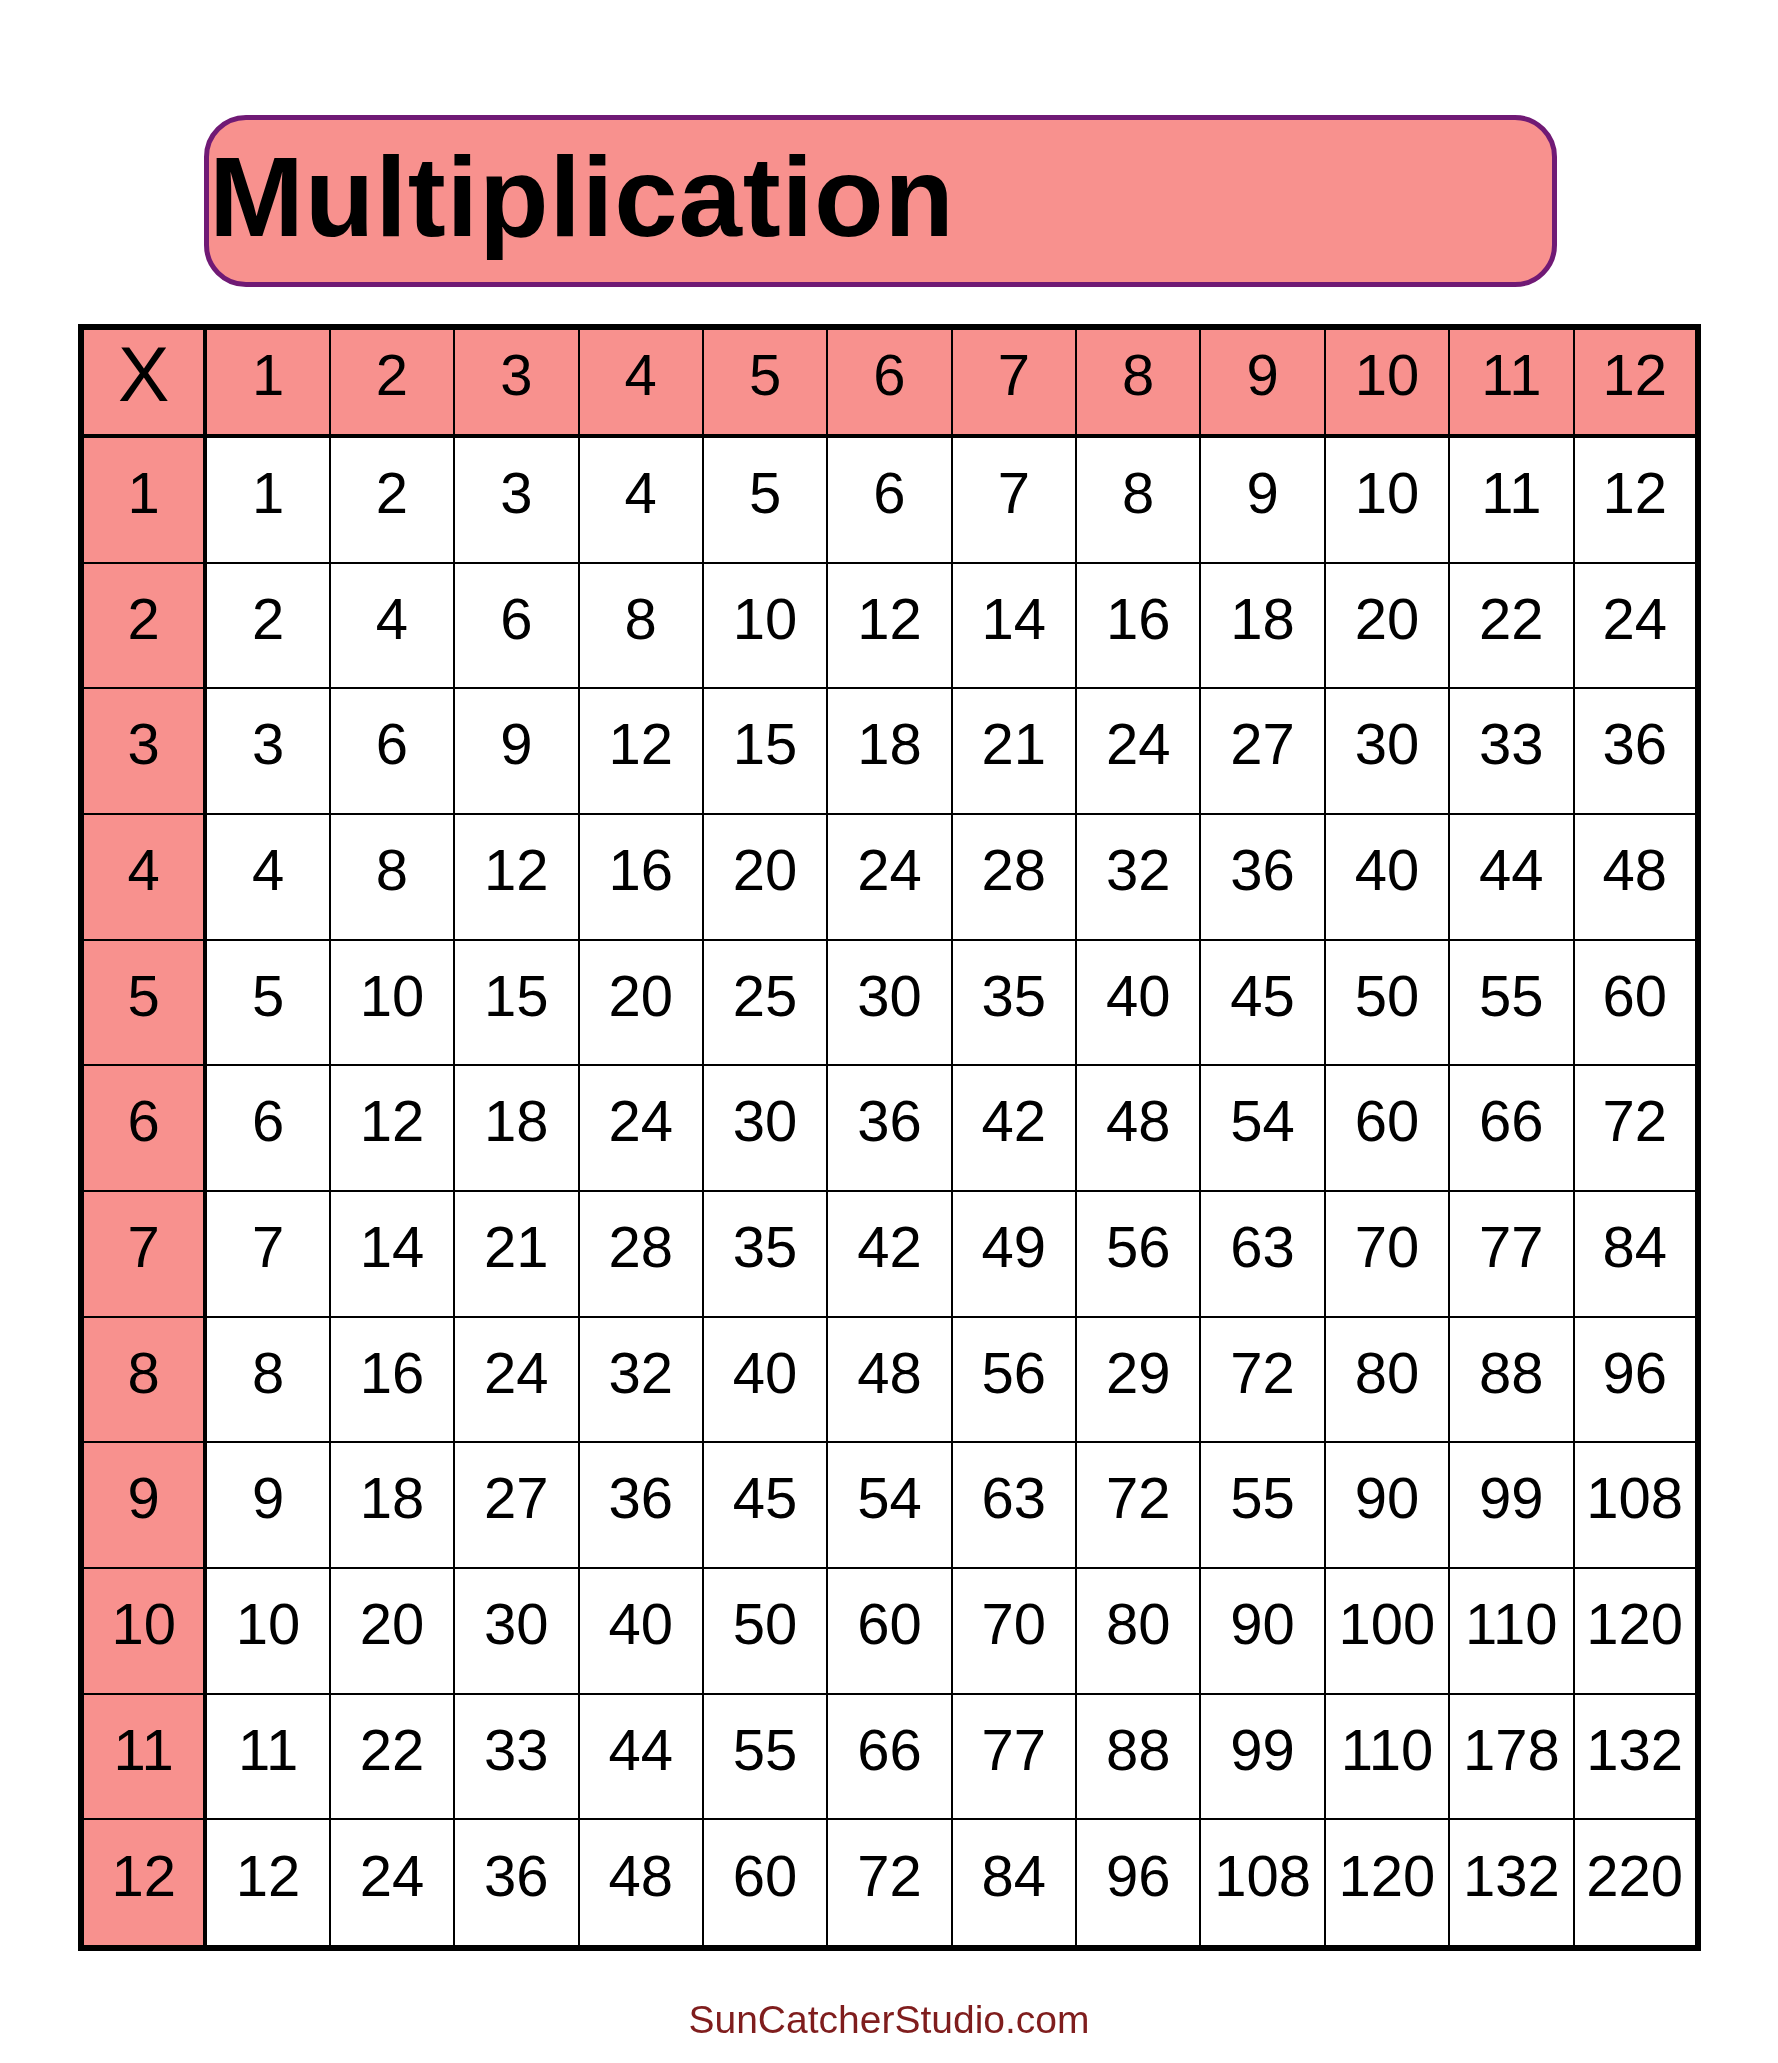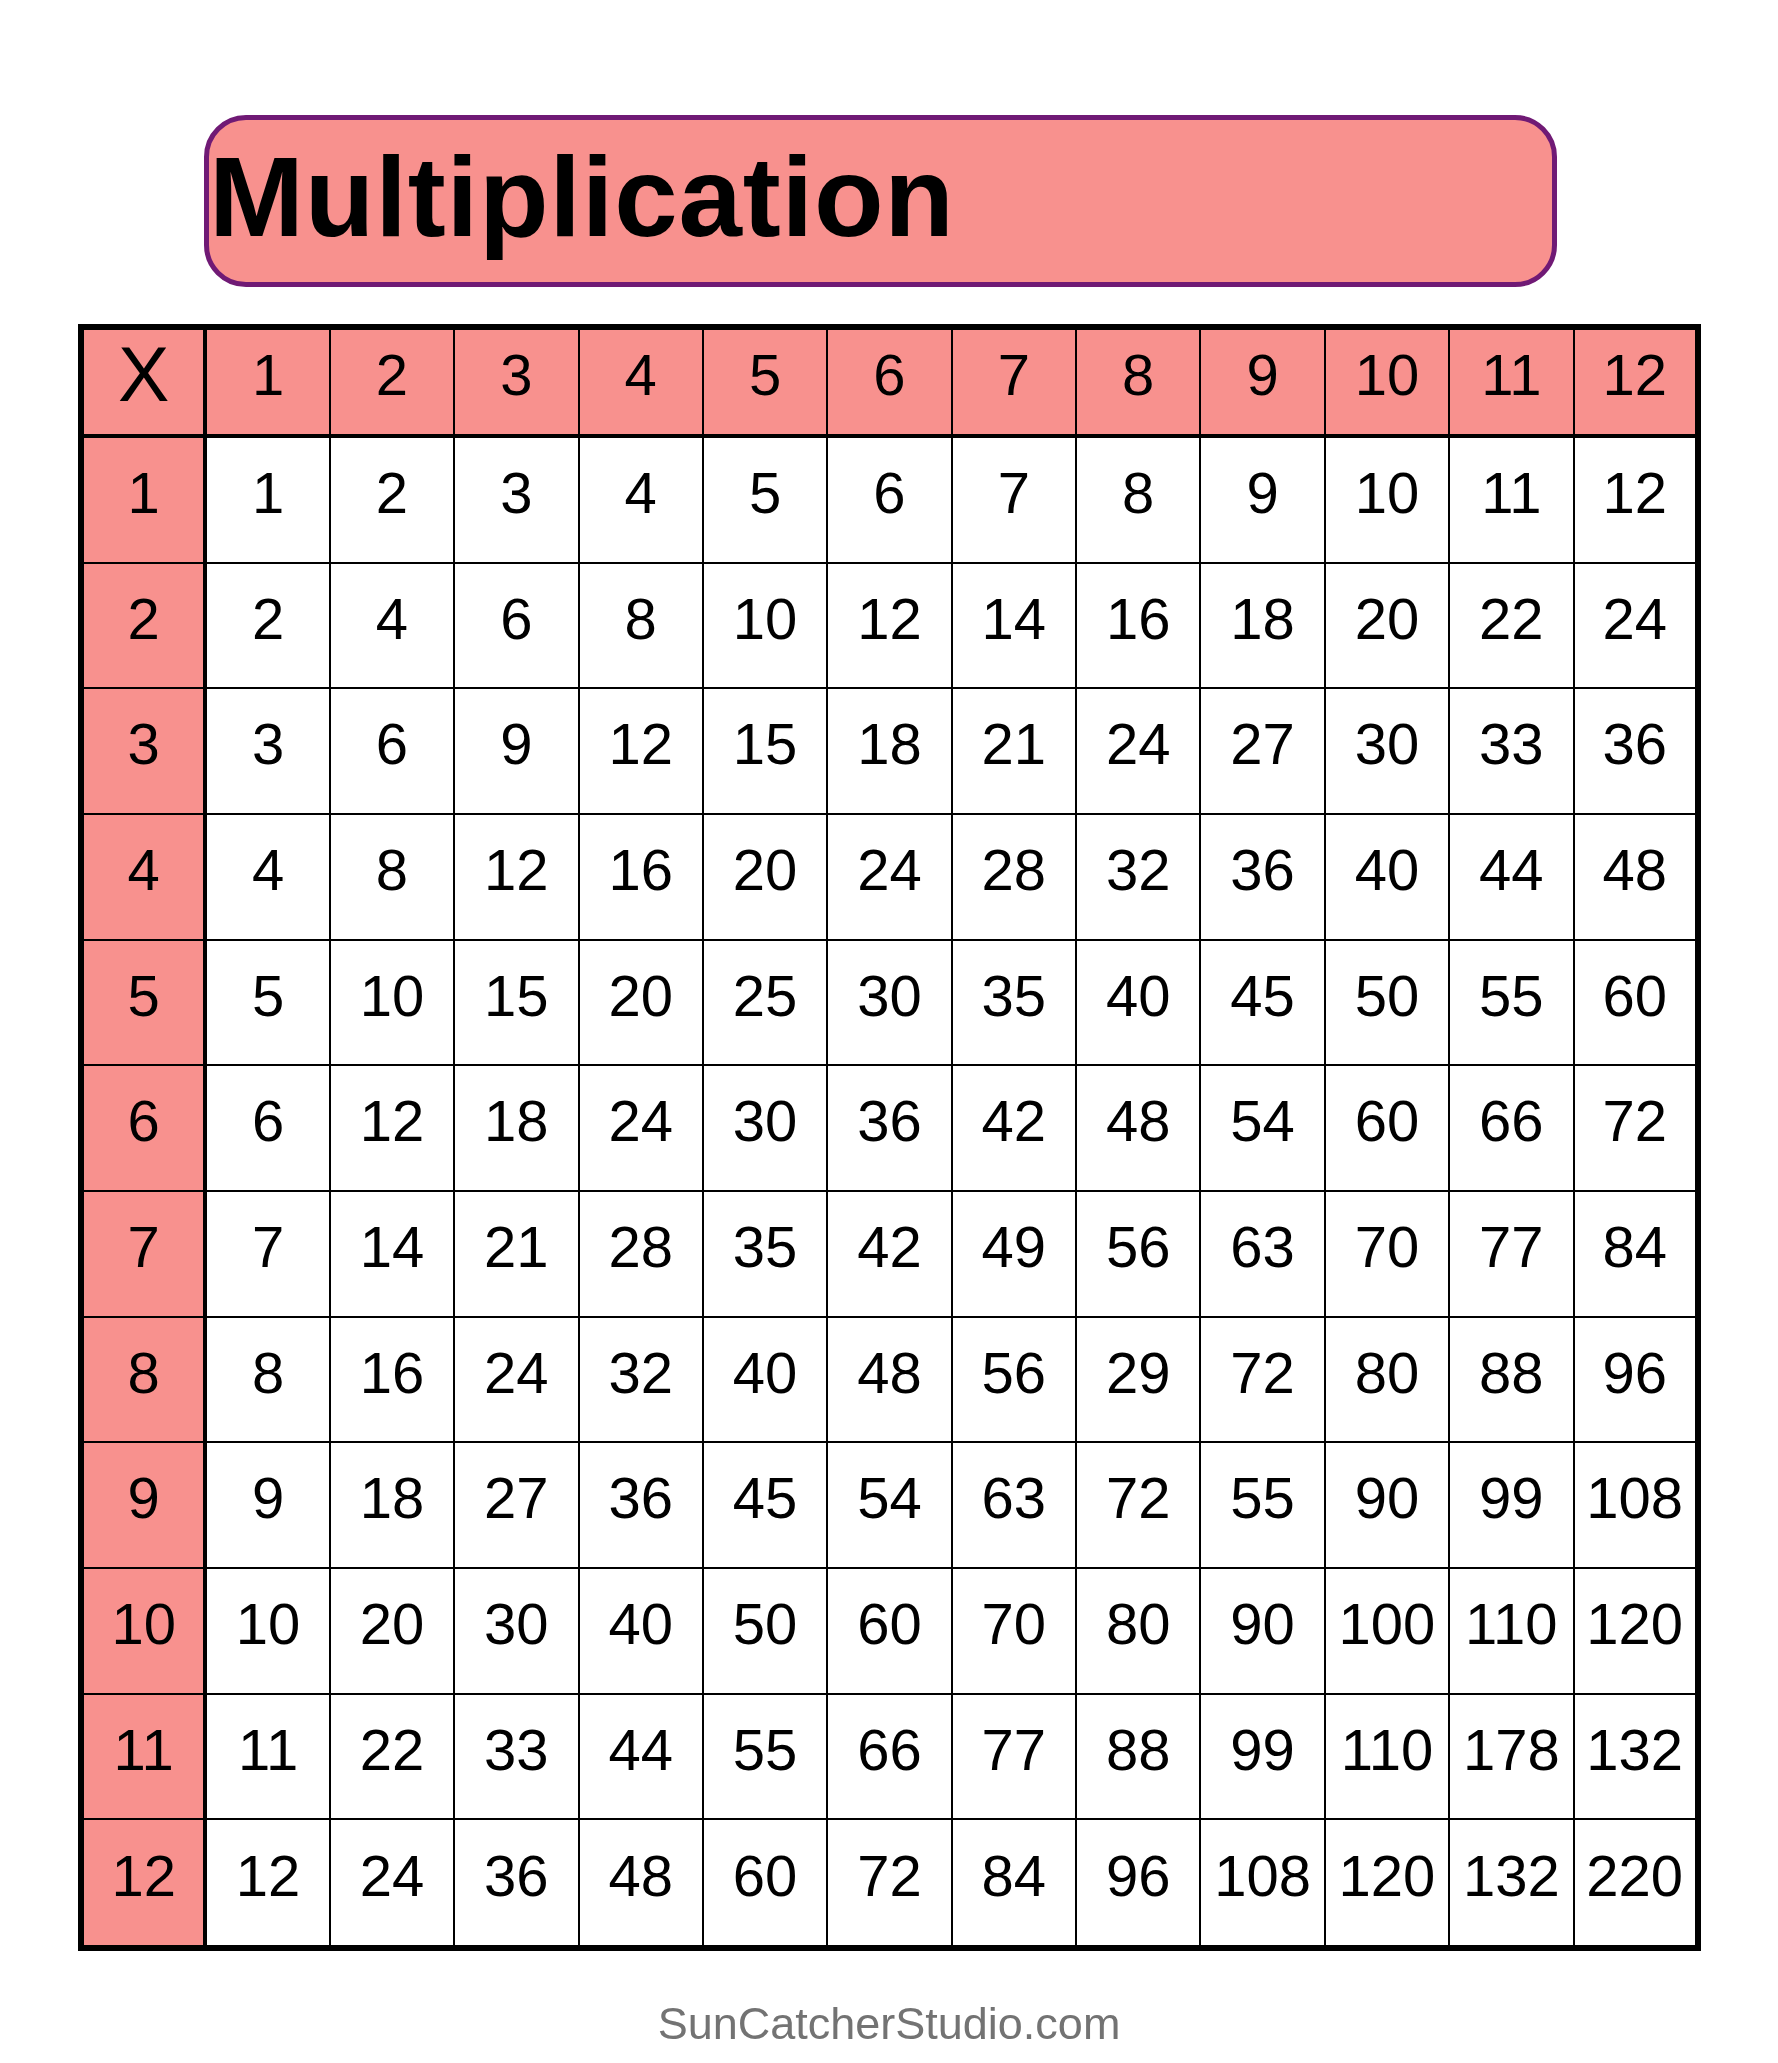--- a/index.html
+++ b/index.html
@@ -74,22 +74,22 @@
     border-right-width: 4.8px;
   }
 
   
   .footer {
     position: absolute;
     top: 1998px;
     left: 0;
     width: 100%;
     text-align: center;
-    font-size: 45px;
-    color: #737373;
+    font-size: 39px;
+    color: #7f1d1d;
   }
 </style>
 </head>
 <body>
 
 <div class="title-banner">
   <span class="title-text">Multiplication</span>
 </div>
 
 <table class="mult-table">

